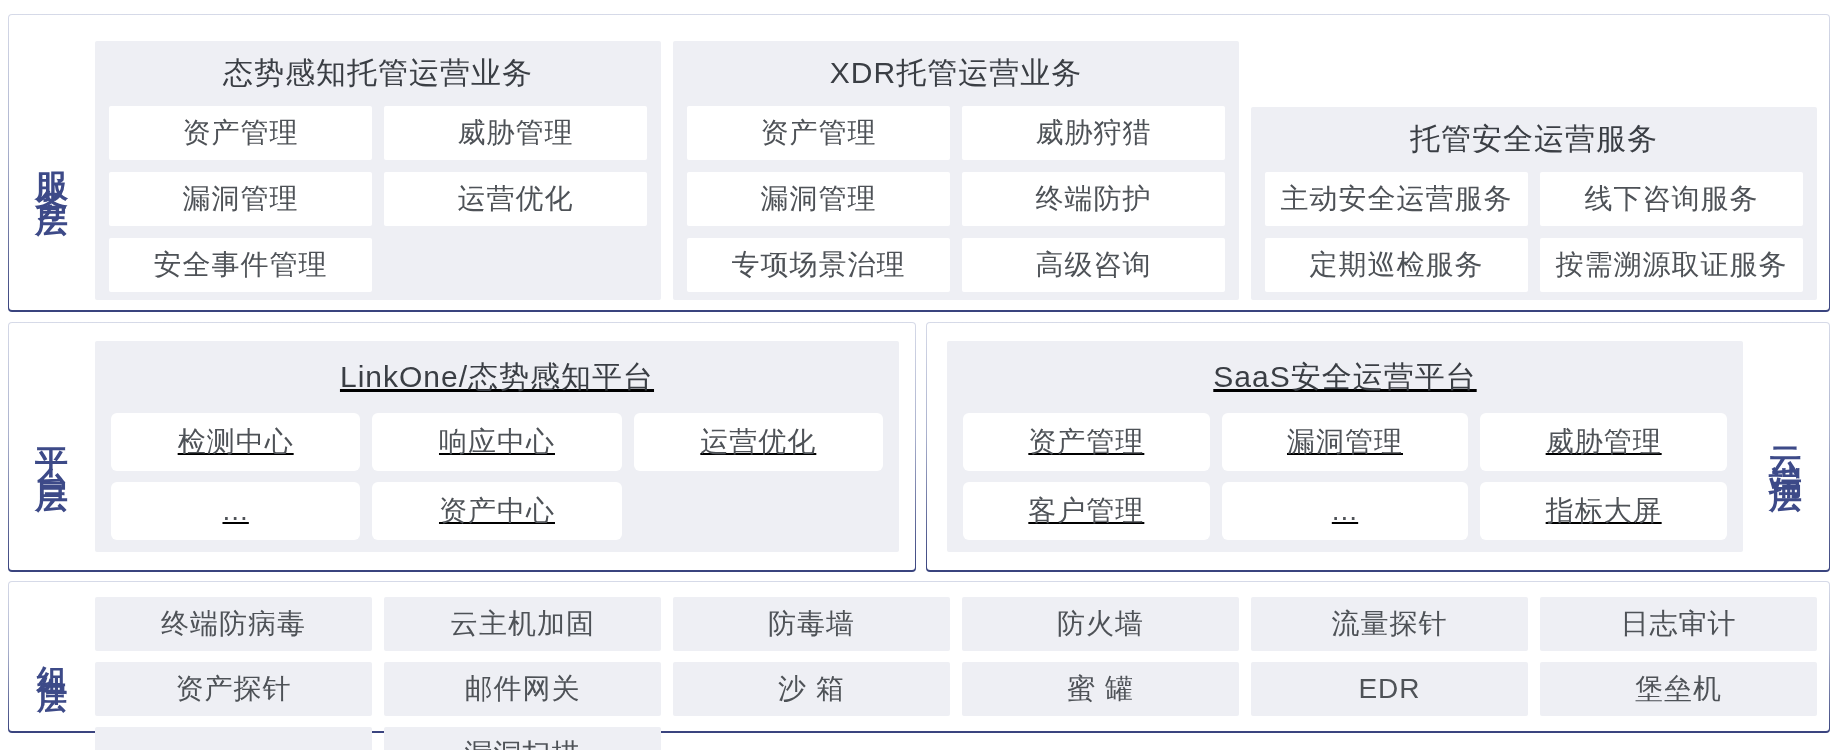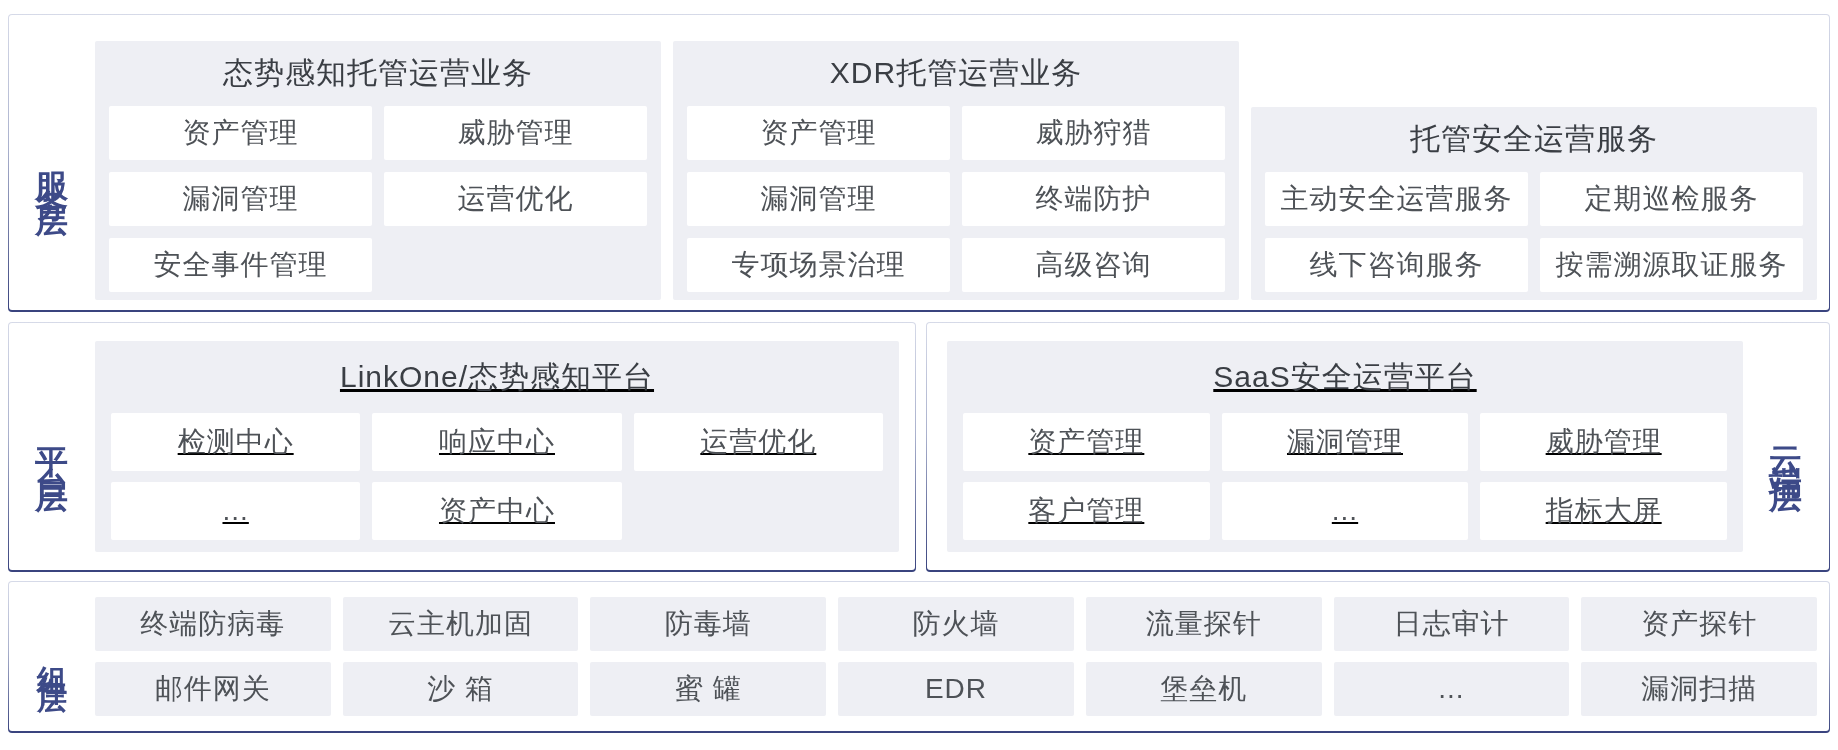--- a/index.html
+++ b/index.html
@@ -53,24 +53,24 @@
     background:#ffffff; border-radius:2px; height:54px;
     display:flex; align-items:center; justify-content:center;
     font-size:28px; color:#4e5257; letter-spacing:1px; white-space:nowrap;
   }
 
   .s2a .inner { padding:18px 16px 18px 0; }
   .s2b .inner { padding:18px 0 18px 20px; }
   .row2 .group { padding:0 16px 12px;text-decoration:underline; }
   .row2 .group-title { height:72px; flex-basis:72px; }
   .row2 .grid { gap:11px 12px; }
-  .row2 .cell { height:58px; }
+  .row2 .cell { height:58px;border-radius:6px; }
 
   .s3 .inner { padding:15px 12px 15px 0; }
-  .s3 .grid { grid-template-columns:repeat(7,1fr); gap:11px 12px; }
+  .s3 .grid { grid-template-columns:repeat(6,1fr); gap:11px 12px; }
   .s3 .cell { background:#eeeff4; height:54px; }
 </style>
 </head>
 <body>
 
 <div class="page">
 
   <div class="section s1">
     <div class="inner">
       <div class="label-col">
@@ -98,22 +98,22 @@
             <div class="cell">终端防护</div>
             <div class="cell">专项场景治理</div>
             <div class="cell">高级咨询</div>
           </div>
         </div>
 
         <div class="group">
           <div class="group-title">托管安全运营服务</div>
           <div class="grid cols2">
             <div class="cell">主动安全运营服务</div>
+            <div class="cell">线下咨询服务</div>
             <div class="cell">定期巡检服务</div>
-            <div class="cell">线下咨询服务</div>
             <div class="cell">按需溯源取证服务</div>
           </div>
         </div>
 
       </div>
     </div>
   </div>
 
   <div class="row2">
 

